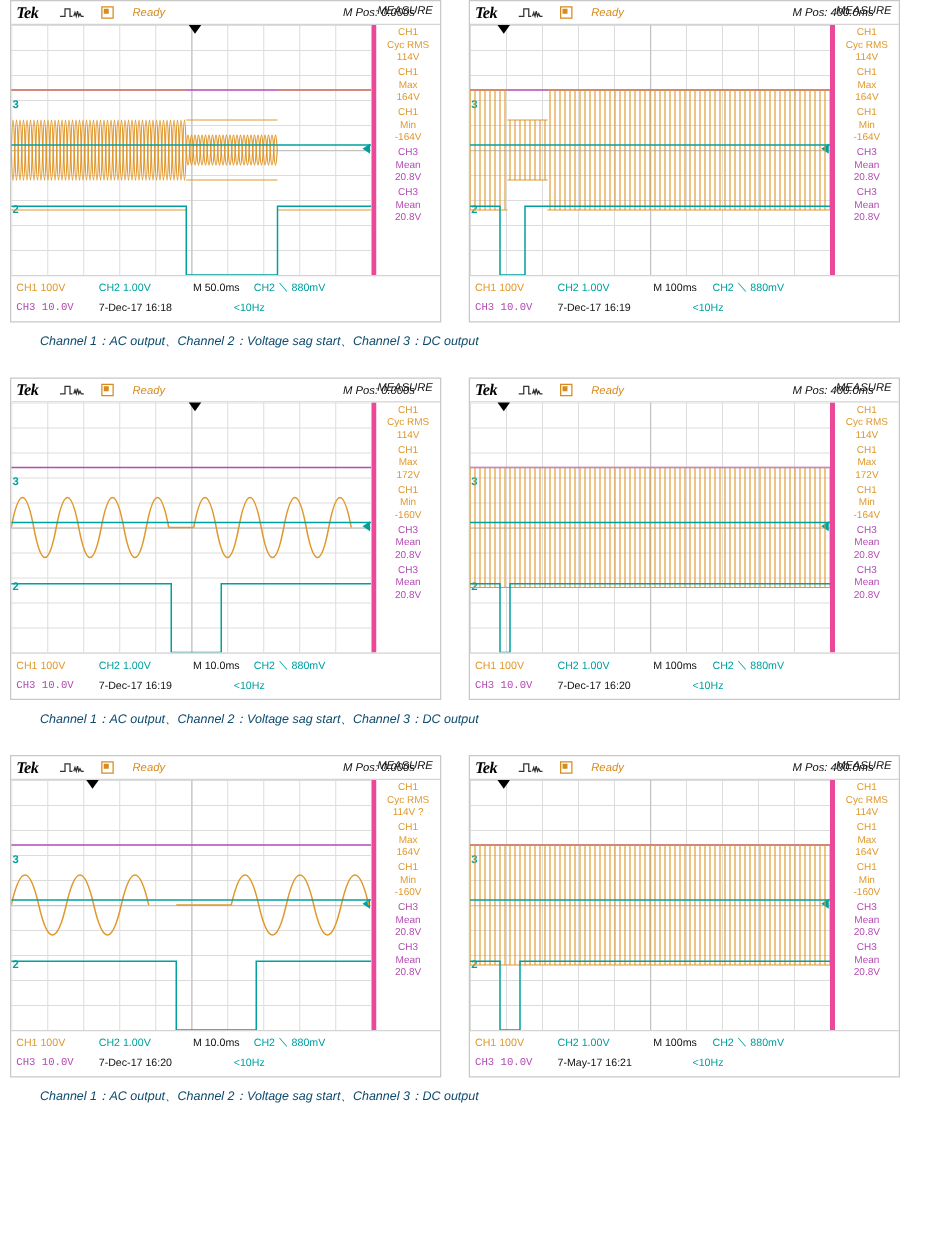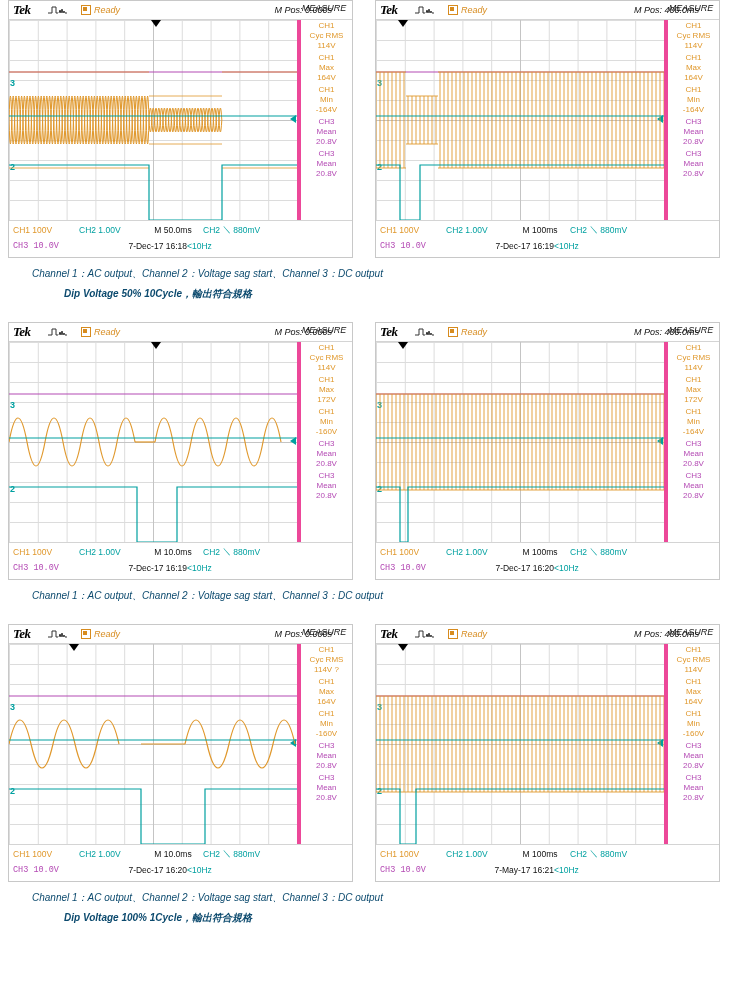--- a/index.html
+++ b/index.html
@@ -58,21 +58,21 @@
   }
   .trig-icon {
     width: 26px;
     height: 12px;
     position: relative;
   }
   .trig-icon svg { display:block; }
   .ready-wrap {
     display: flex;
     align-items: center;
-    gap: 3px;
+    gap: 15px;
     margin-left: 8px;
     color: #d78b1e;
     font-size: 9px;
   }
   .ready-sq {
     width: 8px; height: 8px;
     border: 1px solid #d78b1e;
     background: #fff;
     display: inline-block;
     position: relative;
@@ -186,21 +186,21 @@
     padding: 2px 2px 0 4px;
     white-space: nowrap;
   }
   .b-orange { color: #e0982c; }
   .b-purple { color: #b44ab4; font-family: Liberation Mono, monospace; }
   .b-teal { color: #00a0a0; }
   .b-black { color: #111; }
   .sp-ch1 { width: 66px; }
   .sp-ch2 { width: 64px; }
   .sp-time { width: 60px; text-align: center; }
-  .sp-date { width: 108px; text-align: right; }
+  .sp-date { width: 108px; text-align: left; }
   .sp-ch3 { width: 66px; }
   
   .caption {
     font-size: 10px;
     color: #0c4a6e;
     padding-left: 32px;
     line-height: 20px;
     font-style: italic;
   }
   .caption .l2 {
@@ -388,21 +388,20 @@
             <span class="sp-date b-black">7-Dec-17 16:19</span>
             <span class="b-teal">&lt;10Hz</span>
           </div>
         </div>
       </div>
 
     </div>
     <div class="cap-gap"></div>
     <div class="caption">
       <div>Channel 1：AC output、Channel 2：Voltage sag start、Channel 3：DC output</div>
-      <div class="l2">Dip Voltage 50% 10Cycle，輸出符合規格</div>
     </div>
   </div>
 
   <div style="height:18px"></div>
 
   <div class="block">
     <div class="scope-row">
 
       <div class="scope">
         <div class="s-top">
@@ -736,17 +735,16 @@
             <span class="sp-date b-black">7-May-17 16:21</span>
             <span class="b-teal">&lt;10Hz</span>
           </div>
         </div>
       </div>
 
     </div>
     <div class="cap-gap"></div>
     <div class="caption">
       <div>Channel 1：AC output、Channel 2：Voltage sag start、Channel 3：DC output</div>
-      <div class="l2">Dip Voltage 100% 1Cycle，輸出符合規格</div>
     </div>
   </div>
 
 </div>
 
 </body></html>

